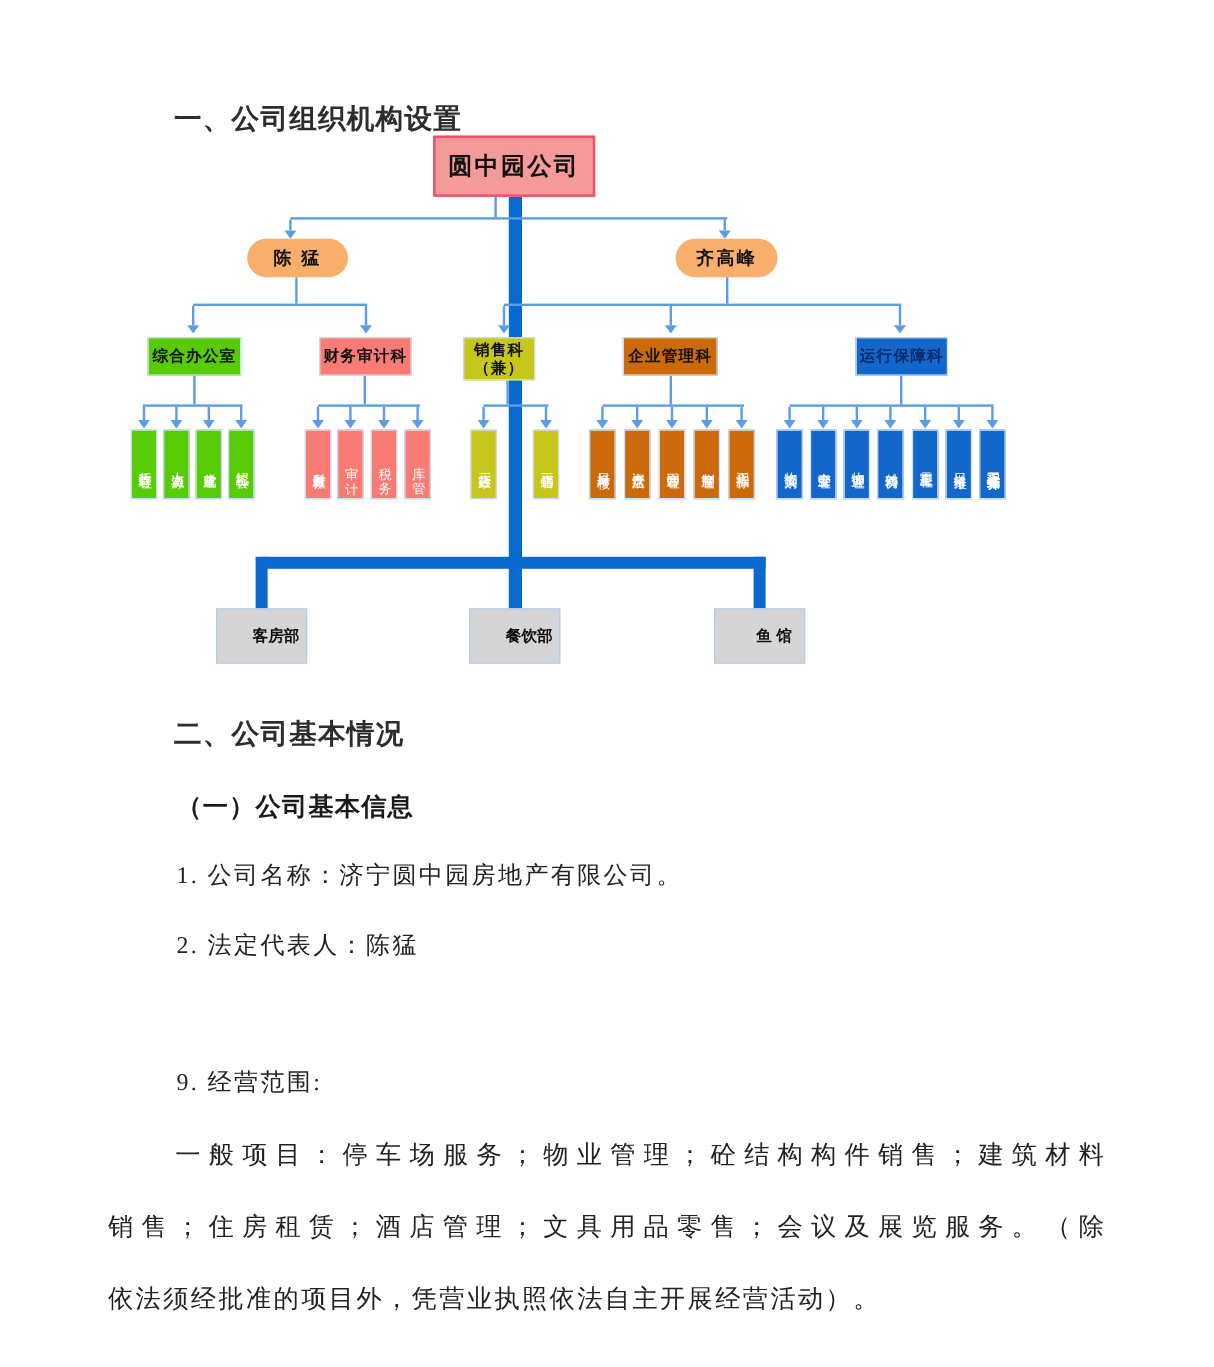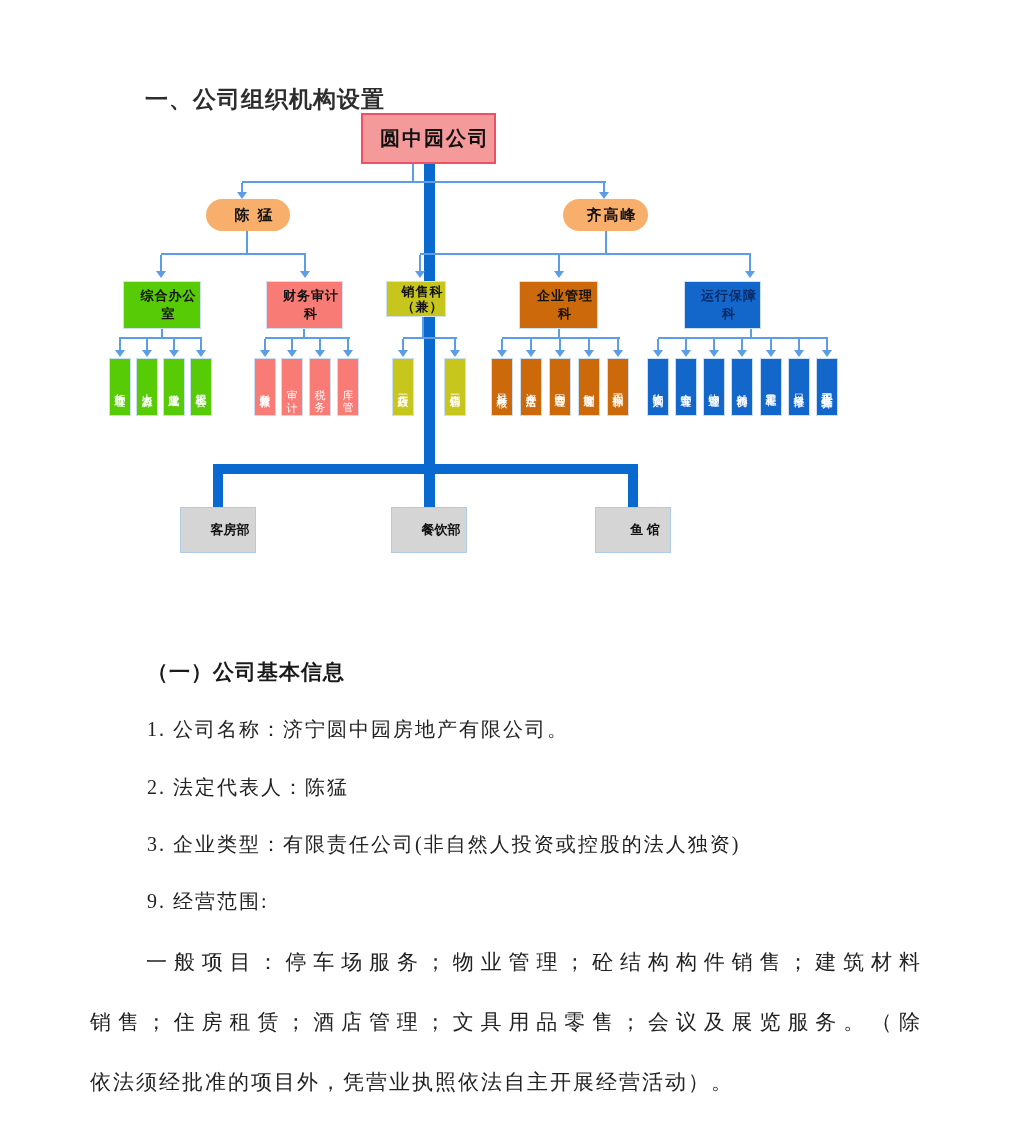--- a/index.html
+++ b/index.html
@@ -33,29 +33,29 @@
   .arrow { position:absolute; width:2px; background:#5c9de5; z-index:2; }
   .arrow::after {
     content:""; position:absolute; left:-4px; bottom:-7px; width:0; height:0;
     border-left:5px solid transparent; border-right:5px solid transparent;
     border-top:7px solid #5c9de5;
   }
   .tline-v { position:absolute; width:11px; background:#0a69ce; z-index:1; }
   .tline-h { position:absolute; height:10px; background:#0a69ce; z-index:1; }
   .node {
     position:absolute; display:flex; flex-direction:column; align-items:center; justify-content:center;
-    box-sizing:border-box; font-weight:bold; color:#111; z-index:3; text-align:center;padding-left:13px;
+    box-sizing:border-box; font-weight:bold; color:#111; z-index:3; text-align:center;
   }
   .root-node {
     left:361px; top:13px; width:135px; height:51px; background:#f59a9b;
     border:2px solid #ee5166; font-size:20px; letter-spacing:2px;
     font-family:"Liberation Serif", serif; font-weight:600;
   }
   .leader { background:#f9af6c; border-radius:16px; height:32px; font-size:15px; letter-spacing:2px; }
-  .dept { height:48px; font-size:13px; border:1px solid #cde0f4; letter-spacing:1px; }
+  .dept { height:32px; font-size:13px; border:1px solid #cde0f4; letter-spacing:1px; }
   .dept-green  { background:#57cb06; }
   .dept-red    { background:#f97b76; }
   .dept-olive  { background:#c6c61c; height:36px; line-height:15px; }
   .dept-orange { background:#cc690a; }
   .dept-blue   { background:#1367cb; color:#0a2a66; }
   .sub {
     position:absolute; width:22px; height:58px; box-sizing:border-box; z-index:3;
     display:flex; align-items:center; justify-content:center;
     writing-mode:vertical-lr; text-orientation:upright;
     color:#ffffff; font-size:11px; line-height:22px; letter-spacing:1px;
@@ -146,21 +146,21 @@
     <div class="node leader" style="left:206px; top:99px; width:84px;">陈 猛</div>
     <div class="node leader" style="left:563px; top:99px; width:85px;">齐高峰</div>
 
     <div class="node dept dept-green" style="left:123px; top:181px; width:78px;">综合办公室</div>
     <div class="node dept dept-red" style="left:266px; top:181px; width:77px;">财务审计科</div>
     <div class="node dept dept-olive" style="left:386px; top:181px; width:60px;">
       <span>销售科</span>
       <span>（兼）</span>
     </div>
     <div class="node dept dept-orange" style="left:519px; top:181px; width:79px;">企业管理科</div>
-    <div class="node dept dept-blue" style="left:684px; top:181px; width:77px;">运行保障科</div>
+    <div class="node dept dept-blue" style="left:713px; top:181px; width:77px;">运行保障科</div>
 
     <div class="sub sub-green" style="left:109px; top:258px;">行政管理</div>
     <div class="sub sub-green" style="left:136px; top:258px;">人力资源</div>
     <div class="sub sub-green" style="left:163px; top:258px;">党建政工</div>
     <div class="sub sub-green" style="left:190px; top:258px;">纪检工会</div>
 
     <div class="sub sub-red" style="left:254px; top:258px;">财务核算</div>
     <div class="sub sub-red" style="left:281px; top:258px;">审　计</div>
     <div class="sub sub-red" style="left:309px; top:258px;">税　务</div>
     <div class="sub sub-red" style="left:337px; top:258px;">库　管</div>
@@ -180,24 +180,24 @@
     <div class="sub sub-blue" style="left:731px; top:258px;">对外协调</div>
     <div class="sub sub-blue" style="left:760px; top:258px;">零星工程</div>
     <div class="sub sub-blue" style="left:788px; top:258px;">日常维修</div>
     <div class="sub sub-blue sub-bold" style="left:816px; top:258px;">工程结算</div>
 
     <div class="unit" style="left:180px; top:407px;">客房部</div>
     <div class="unit" style="left:391px; top:407px;">餐饮部</div>
     <div class="unit" style="left:595px; top:407px;">鱼 馆</div>
   </div>
 
+  <div class="h-main" style="top:596px;">二、公司基本情况</div>
   <div class="h-sub" style="top:658px;">（一）公司基本信息</div>
 
   <div class="doc-item" style="top:716px;">1. 公司名称：济宁圆中园房地产有限公司。</div>
   <div class="doc-item" style="top:774px;">2. 法定代表人：陈猛</div>
-  <div class="doc-item" style="top:831px;">3. 企业类型：有限责任公司(非自然人投资或控股的法人独资)</div>
   <div class="doc-item" style="top:888px;">9. 经营范围:</div>
 
   <div class="scope-line just indent" style="top:948px;">一般项目：停车场服务；物业管理；砼结构构件销售；建筑材料</div>
   <div class="scope-line just" style="top:1008px;">销售；住房租赁；酒店管理；文具用品零售；会议及展览服务。（除</div>
   <div class="scope-line" style="top:1068px;">依法须经批准的项目外，凭营业执照依法自主开展经营活动）。</div>
 
 </div>
 
 </body></html>

